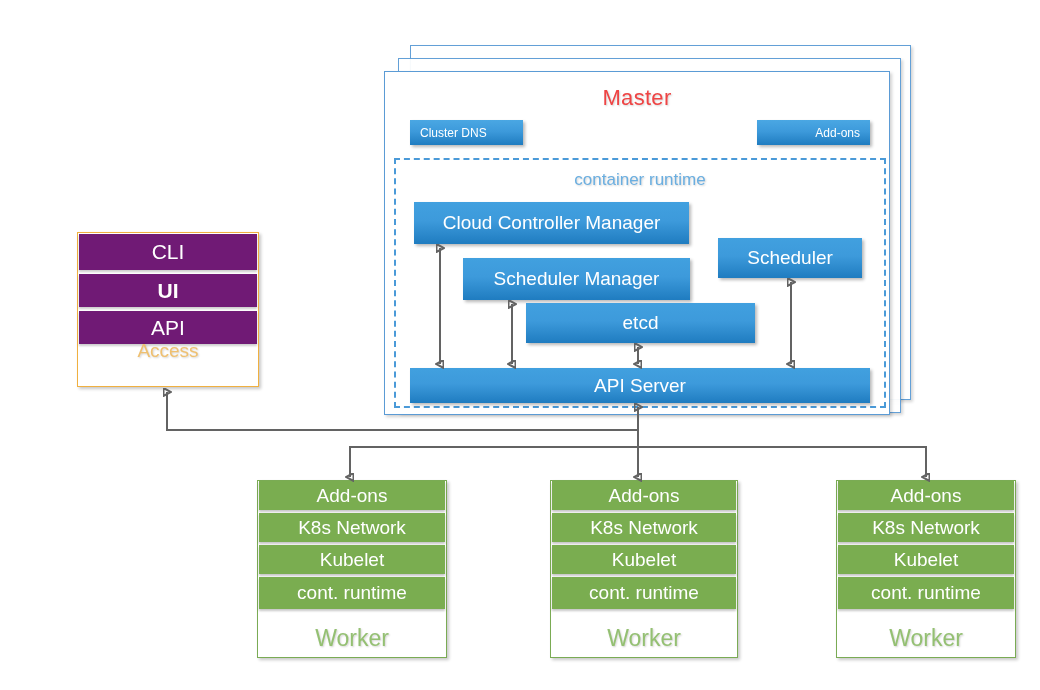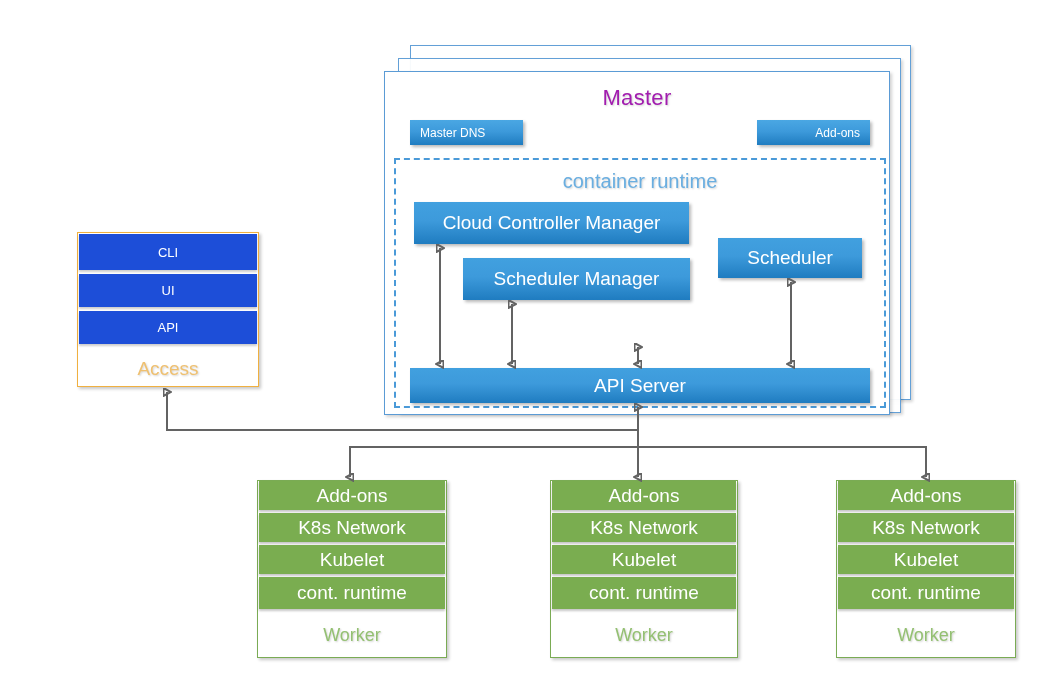--- a/index.html
+++ b/index.html
@@ -27,37 +27,37 @@
   .master-panel {
     border: 1px solid #5b9bd5;
     background: #ffffff;
     box-shadow: 2px 2px 3px rgba(0,0,0,0.18);
   }
   .master-panel.back   { opacity: 0.95; }
   .master-title {
     position: absolute;
     left: 0; right: 0;
     text-align: center;
-    color: #a21caf;
+    color: #ef4444;
     font-size: 22px;
     letter-spacing: 0.3px;
     text-shadow: 1px 1px 2px rgba(0,0,0,0.18);
   }
 
   
   .dashed-box {
     border: 2px dashed #4a9ad8;
     background: transparent;
   }
   .runtime-title {
     position: absolute;
     left: 0; right: 0;
     text-align: center;
     color: #6aaee0;
-    font-size: 20px;
+    font-size: 17px;
     text-shadow: 1px 1px 2px rgba(0,0,0,0.18);
   }
 
   
   .blue-box {
     background: linear-gradient(to bottom, #41a0df 0%, #3d9adb 45%, #1f7cc0 100%);
     color: #ffffff;
     display: flex;
     align-items: center;
     justify-content: center;
@@ -77,26 +77,26 @@
     padding-right: 10px;
   }
 
   
   .access-frame {
     border: 1px solid #f0b040;
     background: #ffffff;
     box-shadow: 2px 2px 3px rgba(0,0,0,0.22);
   }
   .orange-bar {
-    background: #1d4ed8;
+    background: #701a75;
     color: #ffffff;
     display: flex;
     align-items: center;
     justify-content: center;
-    font-size: 13px;
+    font-size: 21px;
     box-shadow: 0 2px 2px rgba(0,0,0,0.20);
   }
   .access-label {
     position: absolute;
     left: 0; right: 0;
     text-align: center;
     color: #efc070;
     font-size: 19px;
     text-shadow: 1px 1px 2px rgba(0,0,0,0.18);
   }
@@ -114,21 +114,21 @@
     align-items: center;
     justify-content: center;
     font-size: 19px;
     box-shadow: 0 2px 2px rgba(0,0,0,0.22);
   }
   .worker-label {
     position: absolute;
     left: 0; right: 0;
     text-align: center;
     color: #94c072;
-    font-size: 18px;
+    font-size: 23px;
     text-shadow: 1px 1px 2px rgba(0,0,0,0.18);
   }
 
   
   #connectors {
     position: absolute;
     left: 0; top: 0;
     width: 1040px;
     height: 690px;
     pointer-events: none;
@@ -144,58 +144,61 @@
 
 <div id="canvas">
 
   <div class="abs master-panel back" style="left:410px; top:45px; width:501px; height:355px;"></div>
   <div class="abs master-panel back" style="left:398px; top:58px; width:503px; height:355px;"></div>
   <div class="abs master-panel" style="left:384px; top:71px; width:506px; height:344px;"></div>
 
   <div class="master-title" style="left:384px; top:85px; width:506px;">Master</div>
 
   <div class="abs blue-box small" style="left:410px; top:120px; width:113px; height:25px;">
-    <span>Master DNS</span>
+    <span>Cluster DNS</span>
   </div>
   <div class="abs blue-box small right-label" style="left:757px; top:120px; width:113px; height:25px;">
     <span>Add-ons</span>
   </div>
 
   <div class="abs dashed-box" style="left:394px; top:158px; width:492px; height:250px;"></div>
   <div class="runtime-title" style="left:394px; top:170px; width:492px;">container runtime</div>
 
   <div class="abs blue-box" style="left:414px; top:202px; width:275px; height:42px;">
     <span>Cloud Controller Manager</span>
   </div>
 
   <div class="abs blue-box" style="left:463px; top:258px; width:227px; height:42px;">
     <span>Scheduler Manager</span>
   </div>
 
+  <div class="abs blue-box" style="left:526px; top:303px; width:229px; height:40px;">
+    <span>etcd</span>
+  </div>
 
   <div class="abs blue-box" style="left:410px; top:368px; width:460px; height:35px;">
     <span>API Server</span>
   </div>
 
   <div class="abs blue-box" style="left:718px; top:238px; width:144px; height:40px;">
     <span>Scheduler</span>
   </div>
 
   <div class="abs access-frame" style="left:77px; top:232px; width:182px; height:155px;"></div>
 
   <div class="abs orange-bar" style="left:79px; top:234px; width:178px; height:36px;">
     <span>CLI</span>
   </div>
-  <div class="abs orange-bar" style="left:79px; top:274px; width:178px; height:33px;">
+  <div class="abs orange-bar" style="left:79px; top:274px; width:178px; height:33px;font-weight:bold;">
     <span>UI</span>
   </div>
   <div class="abs orange-bar" style="left:79px; top:311px; width:178px; height:33px;text-align:right;">
     <span>API</span>
   </div>
-  <div class="access-label" style="left:77px; top:358px; width:182px;">Access</div>
+  <div class="access-label" style="left:77px; top:340px; width:182px;">Access</div>
 
   <div class="abs worker-frame" style="left:257px; top:480px; width:190px; height:178px;"></div>
   <div class="abs green-bar" style="left:259px; top:481px; width:186px; height:29px;">
     <span>Add-ons</span>
   </div>
   <div class="abs green-bar" style="left:259px; top:513px; width:186px; height:29px;">
     <span>K8s Network</span>
   </div>
   <div class="abs green-bar" style="left:259px; top:545px; width:186px; height:29px;">
     <span>Kubelet</span>

